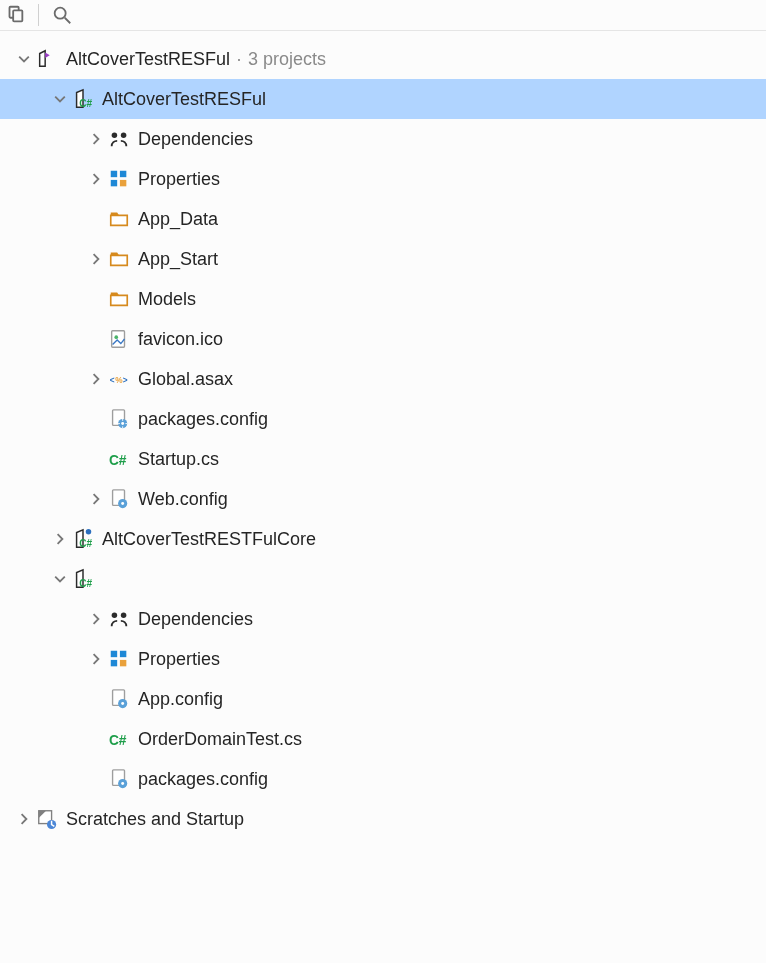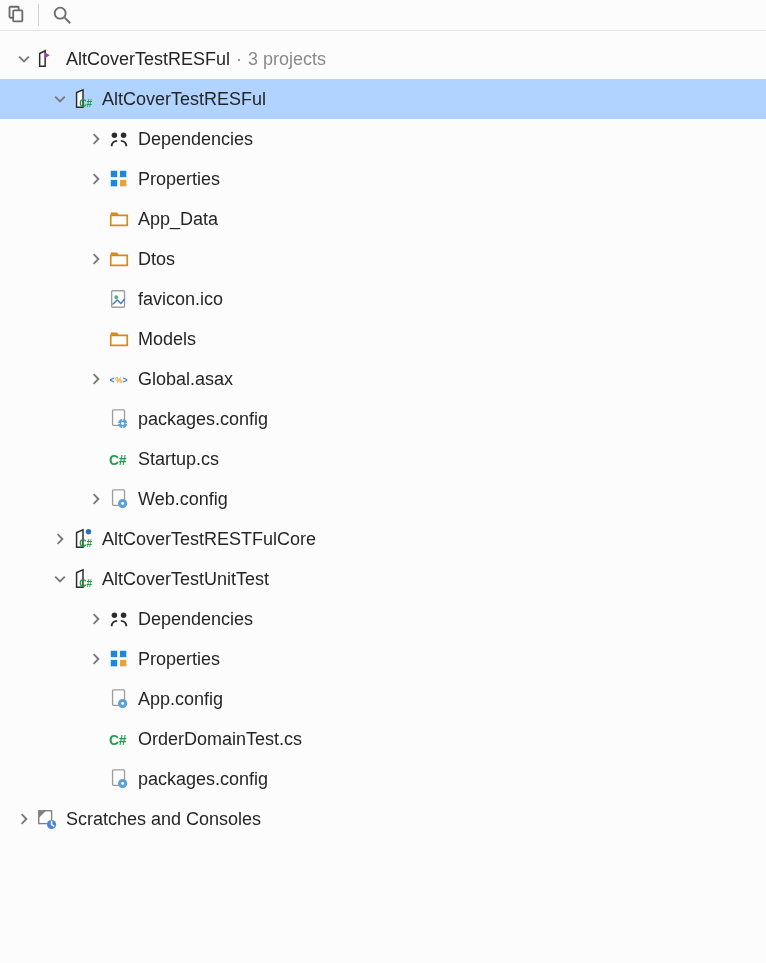--- a/index.html
+++ b/index.html
@@ -153,62 +153,62 @@
     <span class="nochev"></span>
     <span class="icon">
       <svg viewBox="0 0 24 24" width="22" height="22">
           <path d="M3 8 L3 19 L21 19 L21 8 Z" fill="#fff" stroke="#d68a1e" stroke-width="1.8"></path>
           <path d="M3 8 L3 5 L10 5 L12 8 L21 8" fill="#d68a1e"></path>
         </svg>
     </span>
     <span class="label">App_Data</span>
   </div>
 
-
-
-
   <div class="row">
     <span class="indent" style="width:84px"></span>
     <span class="chev">
         <svg viewBox="0 0 10 10">
           <polyline points="3,1 7,5 3,9" fill="none" stroke="#777" stroke-width="1.5"></polyline>
         </svg>
       </span>
     <span class="icon">
       <svg viewBox="0 0 24 24" width="22" height="22">
           <path d="M3 8 L3 19 L21 19 L21 8 Z" fill="#fff" stroke="#d68a1e" stroke-width="1.8"></path>
           <path d="M3 8 L3 5 L10 5 L12 8 L21 8" fill="#d68a1e"></path>
         </svg>
     </span>
-    <span class="label">Dtos</span>
+    <span class="label">App_Start</span>
+  </div>
+
+
+
+
+  <div class="row">
+    <span class="indent" style="width:84px"></span>
+    <span class="nochev"></span>
+    <span class="icon">
+      <svg viewBox="0 0 24 24" width="22" height="22">
+          <path d="M3 8 L3 19 L21 19 L21 8 Z" fill="#fff" stroke="#d68a1e" stroke-width="1.8"></path>
+          <path d="M3 8 L3 5 L10 5 L12 8 L21 8" fill="#d68a1e"></path>
+        </svg>
+    </span>
+    <span class="label">Models</span>
   </div>
 
   <div class="row">
     <span class="indent" style="width:84px"></span>
     <span class="nochev"></span>
     <span class="icon">
       <svg viewBox="0 0 24 24" width="22" height="22">
           <rect x="4" y="3" width="14" height="18" rx="1" fill="#fff" stroke="#9e9e9e" stroke-width="1.5"></rect>
           <circle cx="9" cy="10" r="2" fill="#4bb36a"></circle>
           <polyline points="5,18 10,13 14,17 18,12" fill="none" stroke="#3a78c4" stroke-width="1.5"></polyline>
         </svg>
     </span>
     <span class="label">favicon.ico</span>
-  </div>
-
-  <div class="row">
-    <span class="indent" style="width:84px"></span>
-    <span class="nochev"></span>
-    <span class="icon">
-      <svg viewBox="0 0 24 24" width="22" height="22">
-          <path d="M3 8 L3 19 L21 19 L21 8 Z" fill="#fff" stroke="#d68a1e" stroke-width="1.8"></path>
-          <path d="M3 8 L3 5 L10 5 L12 8 L21 8" fill="#d68a1e"></path>
-        </svg>
-    </span>
-    <span class="label">Models</span>
   </div>
 
   <div class="row">
     <span class="indent" style="width:84px"></span>
     <span class="chev">
         <svg viewBox="0 0 10 10">
           <polyline points="3,1 7,5 3,9" fill="none" stroke="#777" stroke-width="1.5"></polyline>
         </svg>
       </span>
     <span class="icon">
@@ -295,21 +295,20 @@
         </svg>
       </span>
     <span class="icon">
       <svg viewBox="0 0 24 24" width="22" height="22">
           <g stroke="#2b2b2b" stroke-width="1.6" fill="none">
             <path d="M5 21 L5 5 L12 2 L12 21 Z" fill="#fff"></path>
           </g>
           <text x="8" y="21" font-size="11" font-weight="700" fill="#1e9e4a">C#</text>
         </svg>
     </span>
-    <span class="label">AltCoverTestUnitTest</span>
   </div>
 
   <div class="row">
     <span class="indent" style="width:84px"></span>
     <span class="chev">
         <svg viewBox="0 0 10 10">
           <polyline points="3,1 7,5 3,9" fill="none" stroke="#777" stroke-width="1.5"></polyline>
         </svg>
       </span>
     <span class="icon">
@@ -388,16 +387,16 @@
         </svg>
       </span>
     <span class="icon">
       <svg viewBox="0 0 24 24" width="22" height="22">
           <rect x="3" y="3" width="14" height="14" fill="#fff" stroke="#808080" stroke-width="1.5"></rect>
           <polygon points="3,3 11,3 3,11" fill="#808080"></polygon>
           <circle cx="17" cy="18" r="5" fill="#4b86d6"></circle>
           <path d="M17 14 v4 l3 2" stroke="#fff" stroke-width="1.6" fill="none"></path>
         </svg>
     </span>
-    <span class="label">Scratches and Consoles</span>
+    <span class="label">Scratches and Startup</span>
   </div>
 
 </div>
 
 </body></html>

